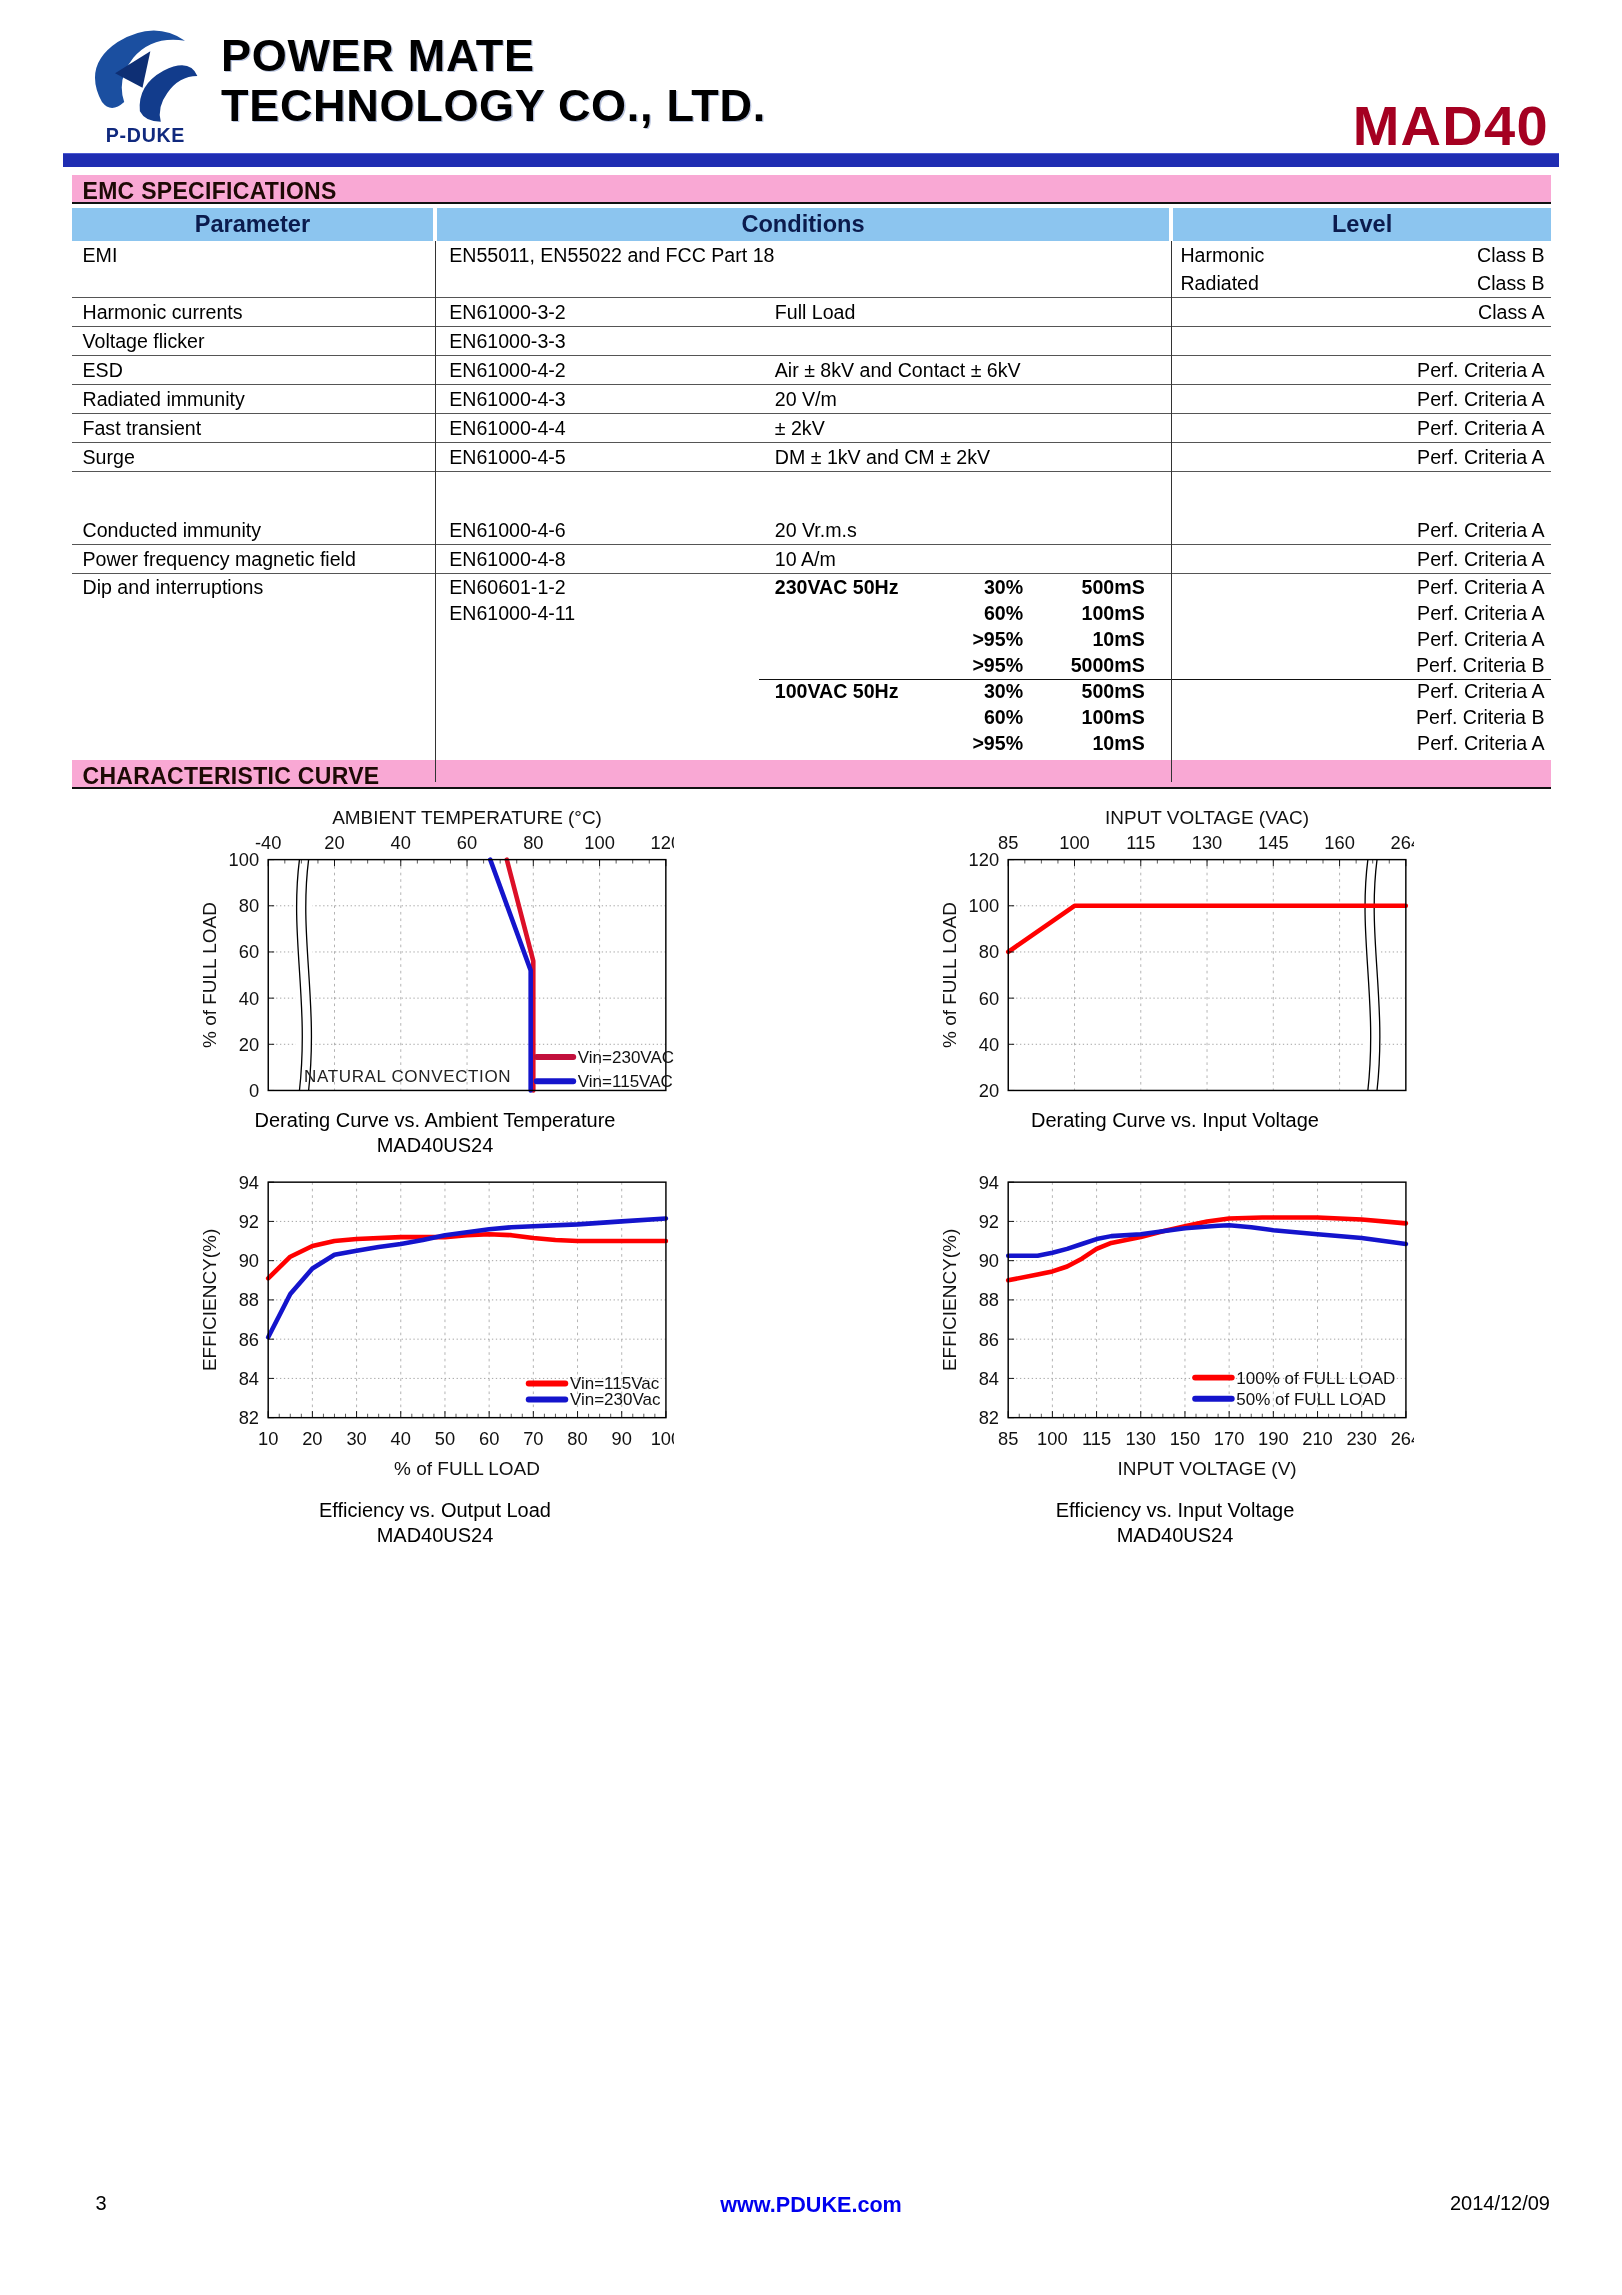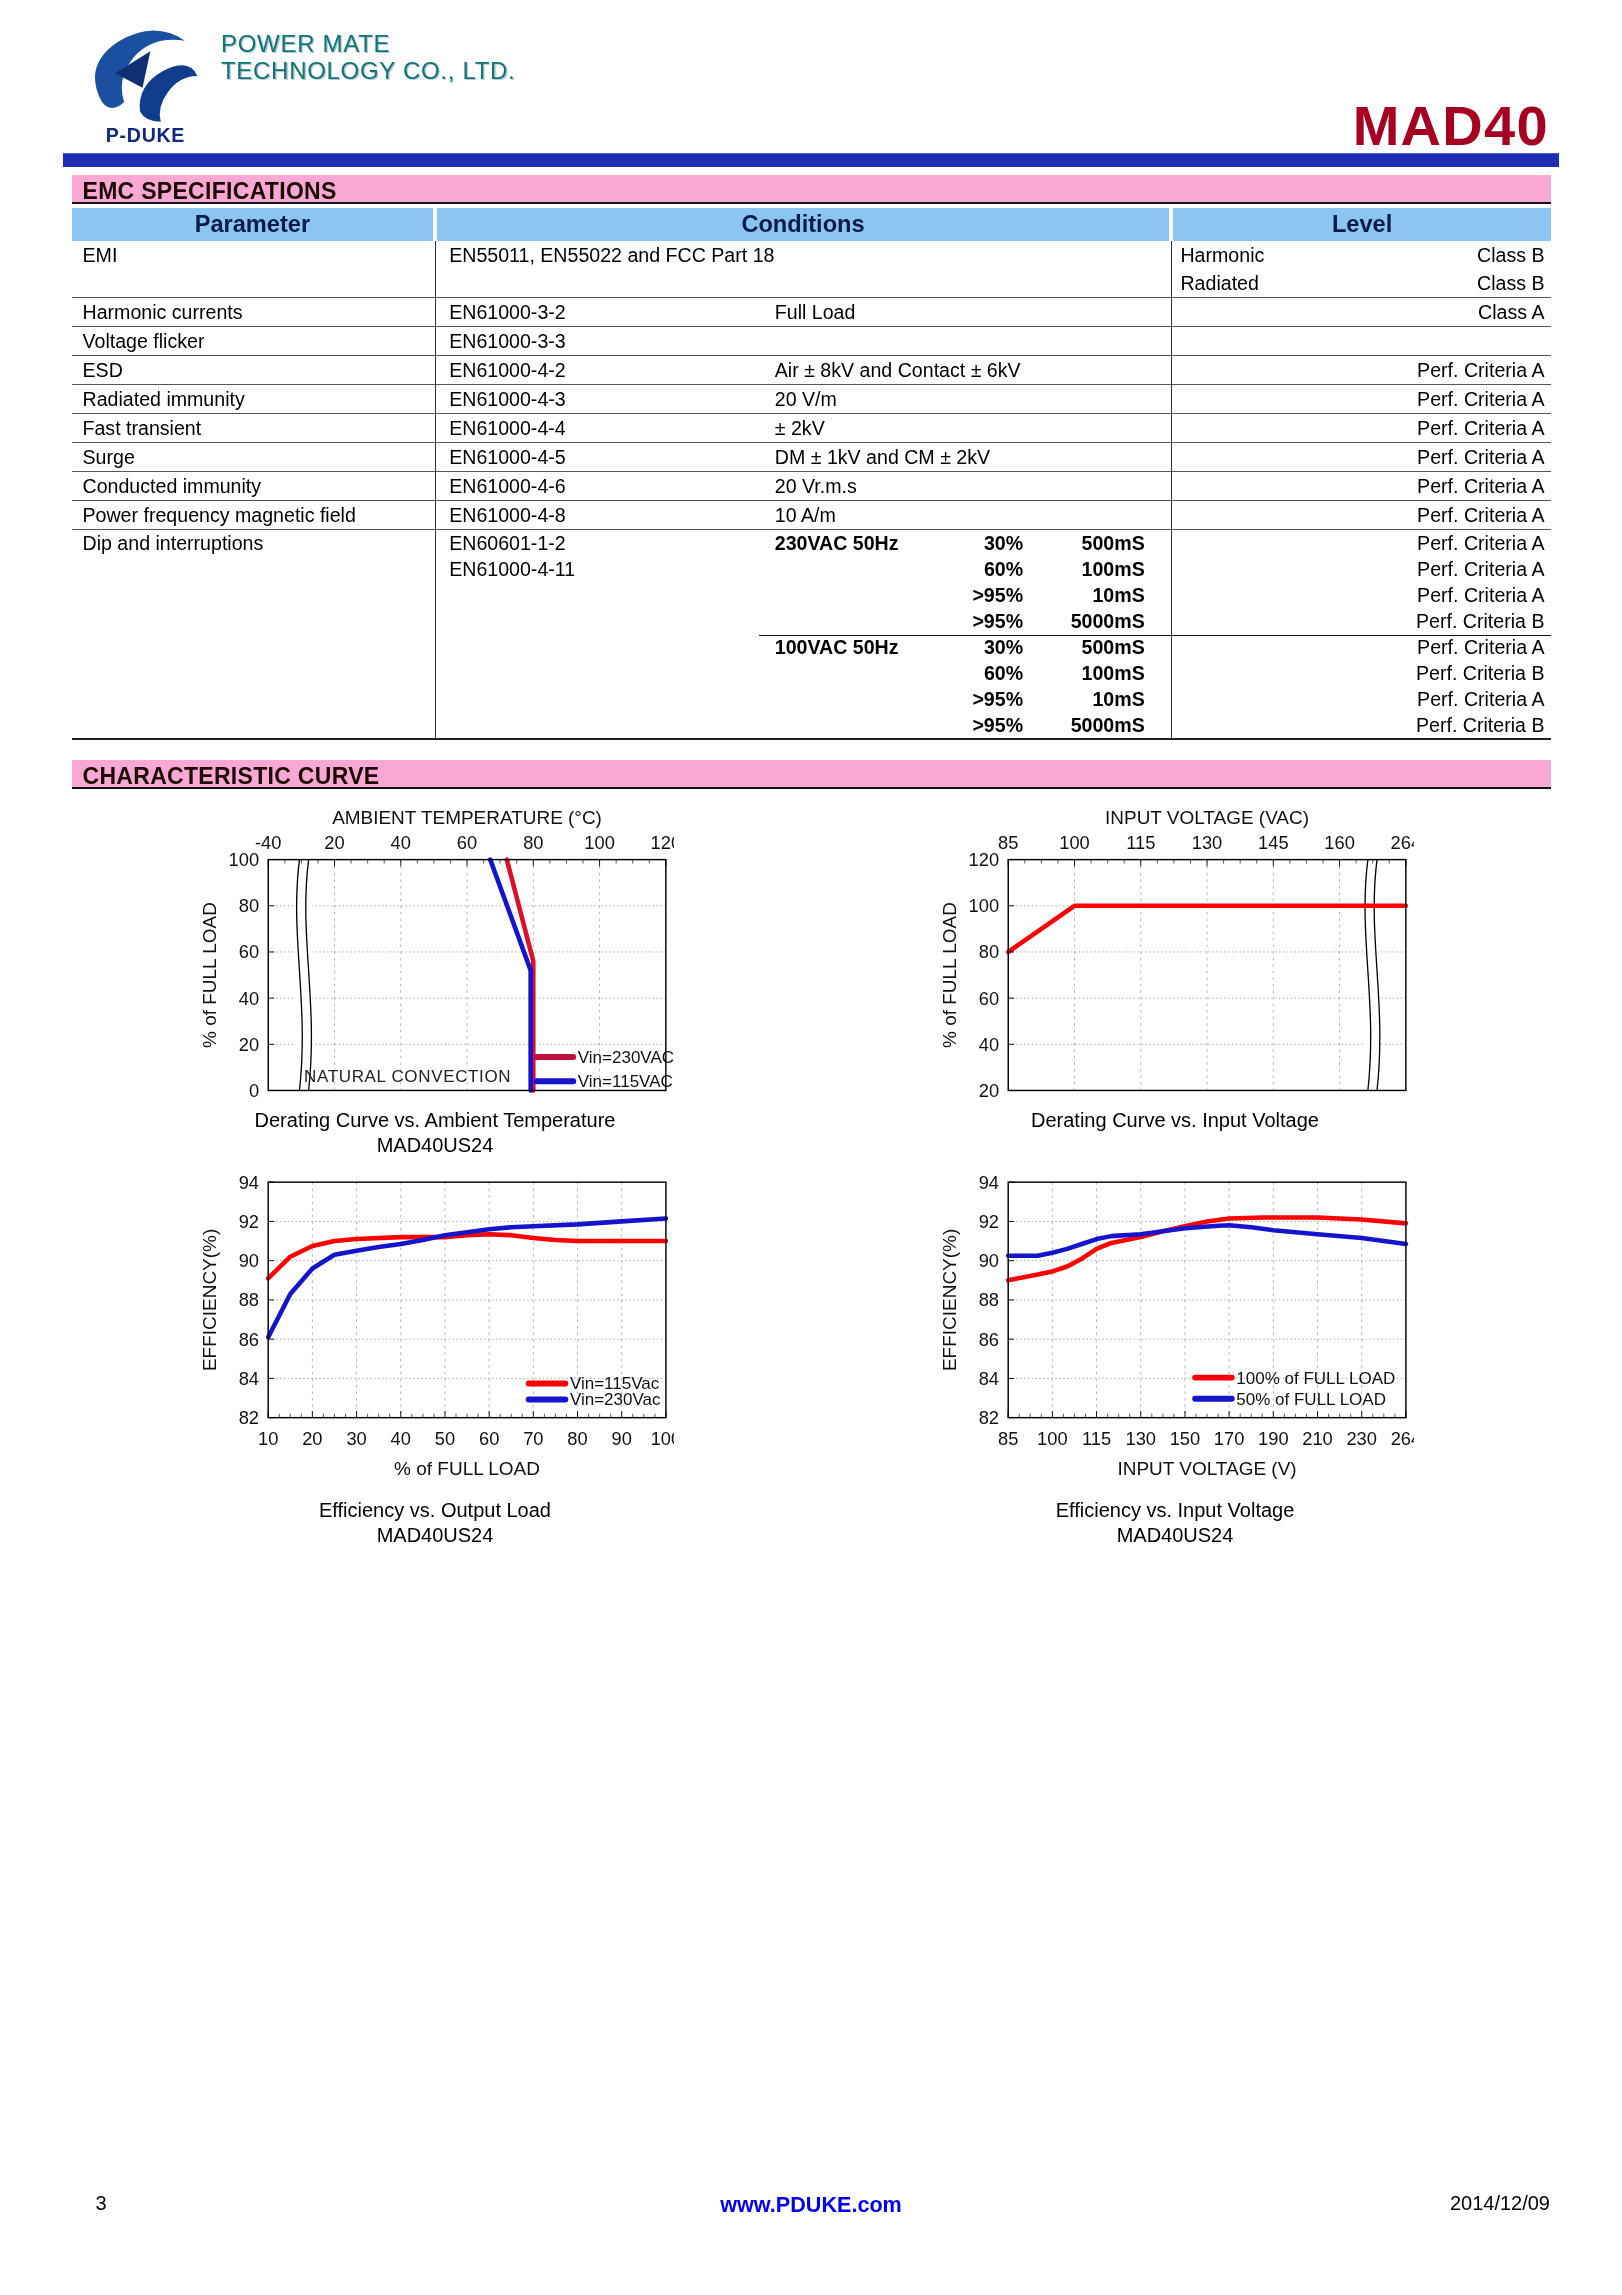--- a/index.html
+++ b/index.html
@@ -4,21 +4,21 @@
 <style>
   * { box-sizing: border-box; margin: 0; padding: 0; }
   body { background:#e8e8e8; font-family:"Liberation Sans", sans-serif; color:#000; }
   .page { position:relative; width:1622px; height:2295px; background:#ffffff; margin:0 auto; overflow:hidden; }
 
   
   .logo-block { position:absolute; left:77px; top:25px; width:137px; }
   .logo-mark { display:block; }
   .logo-sub { text-align:center; font-size:19.6px; font-weight:bold; color:#10297e; letter-spacing:0.7px; margin-top:1.3px; }
   .company { position:absolute; left:221px; top:31px; line-height:1.12; }
-  .company div { font-size:24px; font-weight:normal; color:#0f766e; letter-spacing:0.7px; text-shadow:1.3px 1.3px 0 #b9c4de; }
+  .company div { font-size:45px; font-weight:bold; color:#000000; letter-spacing:0.7px; text-shadow:1.3px 1.3px 0 #b9c4de; }
   .product-title { position:absolute; right:73px; top:93px; font-size:56px; font-weight:bold; color:#a50021; letter-spacing:1.3px; }
   .navy-bar { position:absolute; left:63px; right:63px; top:153px; height:14.4px; background:#1f2db2; border-top:1.3px solid #4d5ad1; }
 
   
   .section-bar { position:absolute; left:72px; width:1479px; height:29px; background:#f9a8d4; border-bottom:2.6px solid #111; }
   .section-bar span { display:block; font-size:23px; font-weight:bold; color:#1d0a05; padding:2.6px 0 0 10.5px; letter-spacing:0.3px; }
 
   
   .emc-table { position:absolute; left:72px; top:208px; width:1479px; }
   .t-head { display:flex; gap:3.9px; }
@@ -177,21 +177,21 @@
             <div class="std">EN61000-4-5</div>
             <div class="cnd">DM ± 1kV and CM ± 2kV</div>
           </div>
           <div class="cell c-level">
             <div class="lv-line">
               <div class="lv-lab"></div>
               <div class="lv-val">Perf. Criteria A</div>
             </div>
           </div>
         </div>
-        <div class="t-row" style="min-height: 28px;">
+        <div class="t-row" style="min-height: 28px; margin-top: 44px;">
           <div class="cell c-param">Conducted immunity</div>
           <div class="cell c-cond">
             <div class="std">EN61000-4-6</div>
             <div class="cnd">20 Vr.m.s</div>
           </div>
           <div class="cell c-level">
             <div class="lv-line">
               <div class="lv-lab"></div>
               <div class="lv-val">Perf. Criteria A</div>
             </div>

